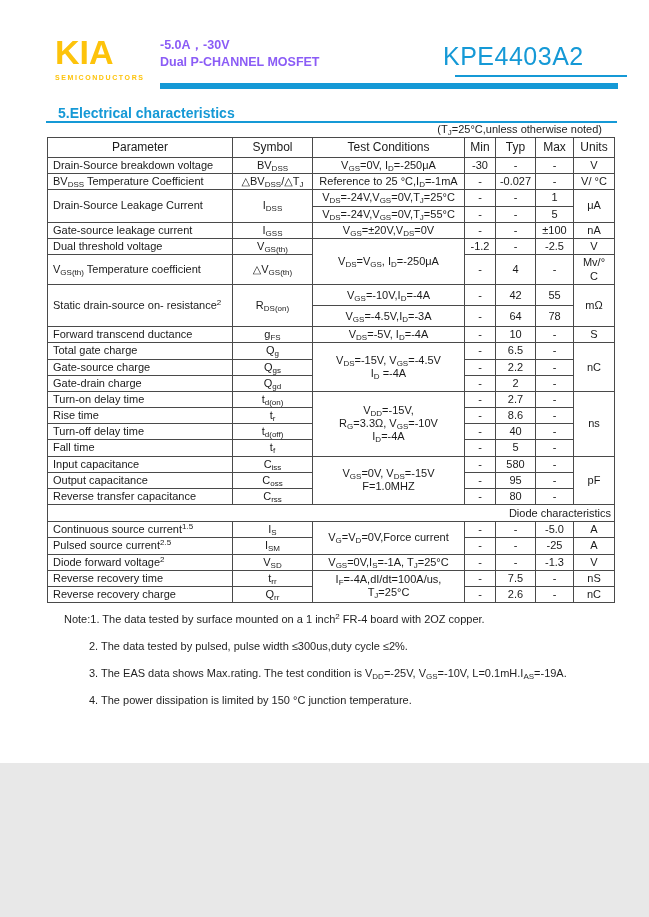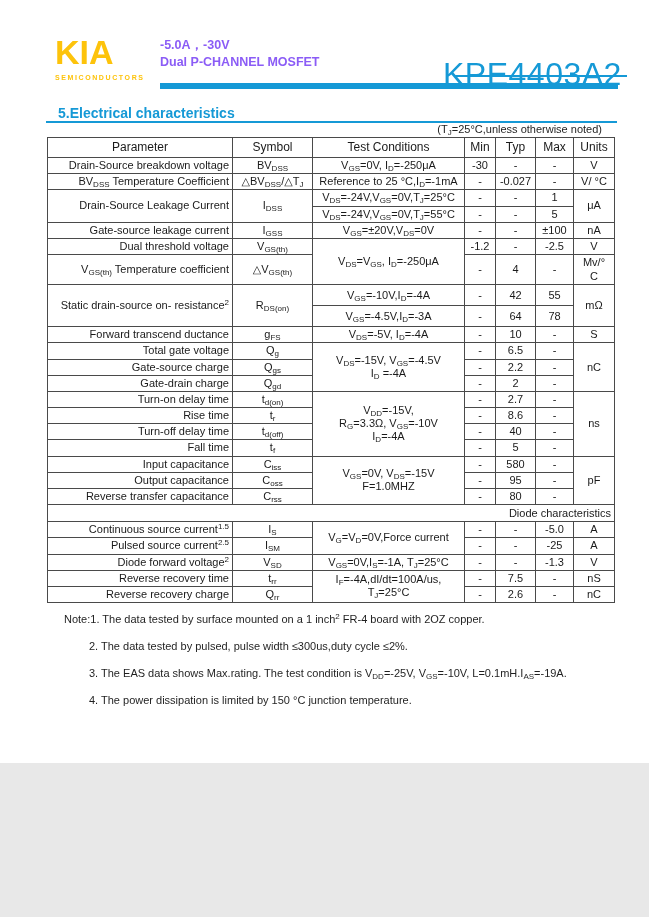--- a/index.html
+++ b/index.html
@@ -3,37 +3,37 @@
 <meta charset="utf-8">
 <style>
   html,body{margin:0;padding:0;background:#e8e8e8;}
   .page{position:relative;width:649px;height:763px;background:#ffffff;margin:0 auto;
         font-family:"Liberation Sans",sans-serif;color:#1f1f1f;overflow:hidden;}
   
   .logo{position:absolute;left:55px;top:34px;}
   .logo-text{font-size:34px;font-weight:bold;color:#fdc30b;letter-spacing:0px;line-height:36px;}
   .logo-sub{font-size:7px;font-weight:bold;color:#fdc30b;letter-spacing:1.6px;margin-top:4px;}
   .head-mid{position:absolute;left:160px;top:37px;color:#8b5cf6;font-weight:bold;font-size:12.5px;line-height:17px;}
-  .part-number{position:absolute;left:443px;top:56px;color:#1599d6;font-size:32px;letter-spacing:0.5px;}
+  .part-number{position:absolute;left:443px;top:42px;color:#1599d6;font-size:25px;letter-spacing:0.5px;}
   .thin-rule{position:absolute;left:455px;top:75px;width:172px;height:2px;background:#1599d6;}
   .thick-rule{position:absolute;left:160px;top:83px;width:458px;height:6px;background:#1599d6;}
   
   .section-title{position:absolute;left:58px;top:105px;color:#1599d6;font-size:14px;font-weight:bold;}
   .section-underline{position:absolute;left:46px;top:121px;width:571px;height:2px;background:#1599d6;}
   .cond-note{position:absolute;right:47px;top:123px;font-size:11px;color:#1f1f1f;}
   
   table.ec{position:absolute;left:47px;top:137px;width:567px;border-collapse:collapse;
            table-layout:fixed;font-size:11px;color:#1a1a1a;}
   .ec th,.ec td{border:1px solid #4a4a4a;padding:1px 3px;text-align:center;line-height:1.2;
                 overflow:hidden;}
   .ec th{font-weight:normal;font-size:12px;height:17px;}
   .ec tr{height:16px;}
   .ec tr.r-tall{height:30px;}
   .ec tr.r-med{height:21px;}
-  .ec td.param{text-align:right;padding-left:5px;margin-left:36px;}
+  .ec td.param{text-align:left;padding-left:5px;margin-left:36px;}
   .ec td.sect{text-align:right;padding-left:5px;height:14px;}
   sub{font-size:8px;vertical-align:-2px;line-height:0;}
   sup{font-size:8px;vertical-align:4px;line-height:0;}
   
   .notes{position:absolute;left:64px;top:612px;width:540px;font-size:11px;line-height:1.45;}
   .notes .note-line{margin-bottom:7px;}
   .notes .note-line.indent{padding-left:25px;margin-top:11px;}
   
   .footer-rule{position:absolute;left:57px;top:850px;width:548px;height:2px;background:#1599d6;}
   .footer-page{position:absolute;left:318px;top:855px;color:#1599d6;font-size:10.5px;font-weight:bold;}
@@ -157,21 +157,21 @@
     <tr>
       <td class="param">Forward transcend ductance</td>
       <td>g<sub>FS</sub></td>
       <td>V<sub>DS</sub>=-5V, I<sub>D</sub>=-4A</td>
       <td>-</td>
       <td>10</td>
       <td>-</td>
       <td>S</td>
     </tr>
     <tr>
-      <td class="param">Total gate voltage</td>
+      <td class="param">Total gate charge</td>
       <td>Q<sub>g</sub></td>
       <td rowspan="3">V<sub>DS</sub>=-15V, V<sub>GS</sub>=-4.5V<br>I<sub>D</sub> =-4A</td>
       <td>-</td>
       <td>6.5</td>
       <td>-</td>
       <td rowspan="3">nC</td>
     </tr>
     <tr>
       <td class="param">Gate-source charge</td>
       <td>Q<sub>gs</sub></td>

